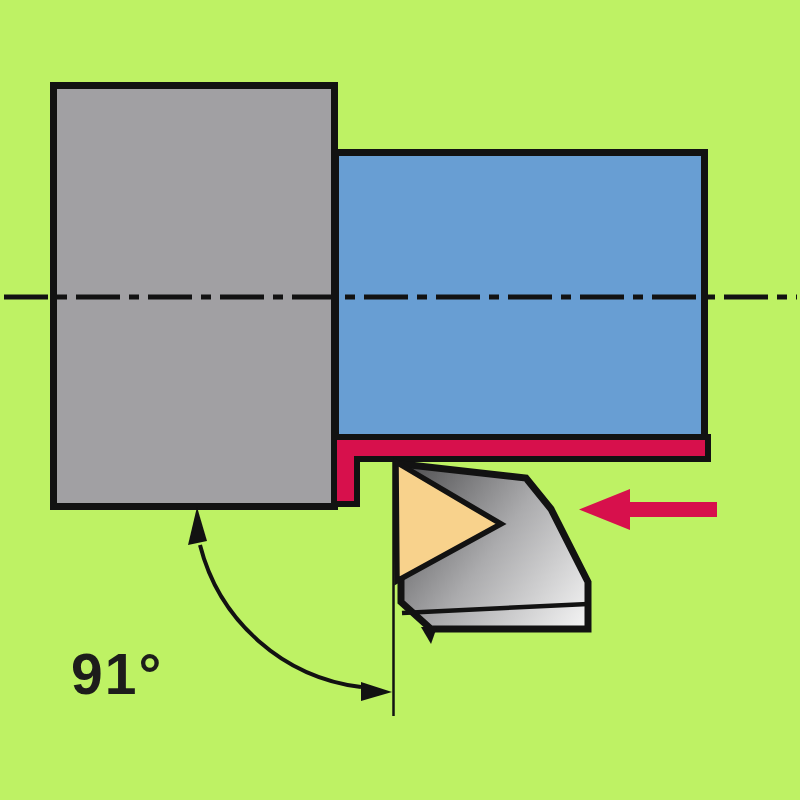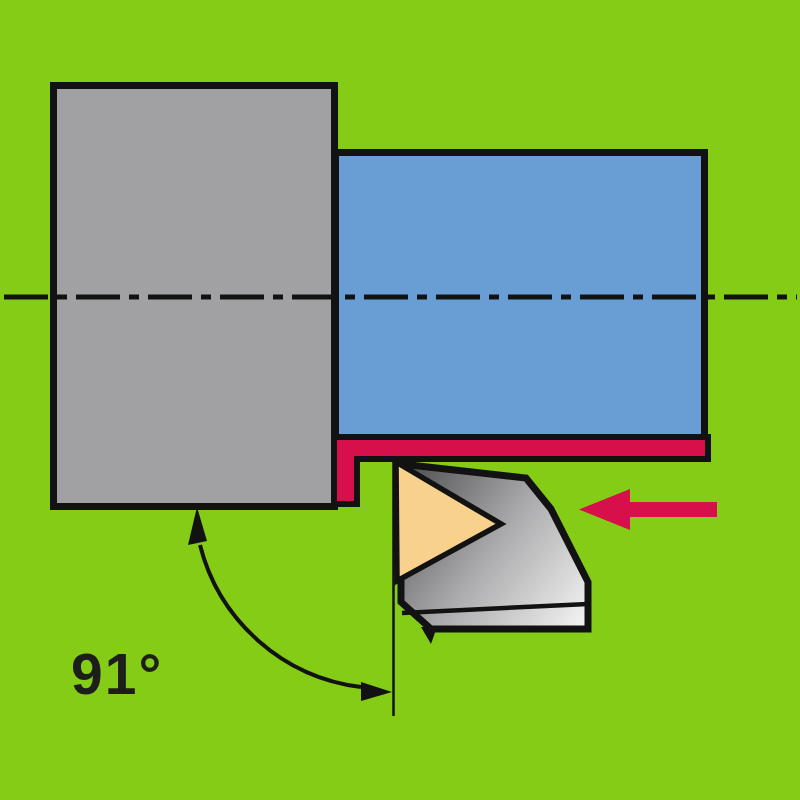--- a/index.html
+++ b/index.html
@@ -1,19 +1,19 @@
 <!DOCTYPE html>
 <html><head>
 <meta charset="utf-8">
 <style>
   html, body { margin: 0; padding: 0; background: #ffffff; }
   .stage {
     width: 800px; height: 800px;
     position: relative;
-    background: #84cc16;
+    background: #bef264;
     overflow: hidden;
   }
   svg { display: block; }
   .outline { stroke: #121212; }
   .angle-text {
     font-family: "Liberation Sans", sans-serif;
     font-weight: bold;
     font-size: 57px;
     letter-spacing: 2px;
   }

